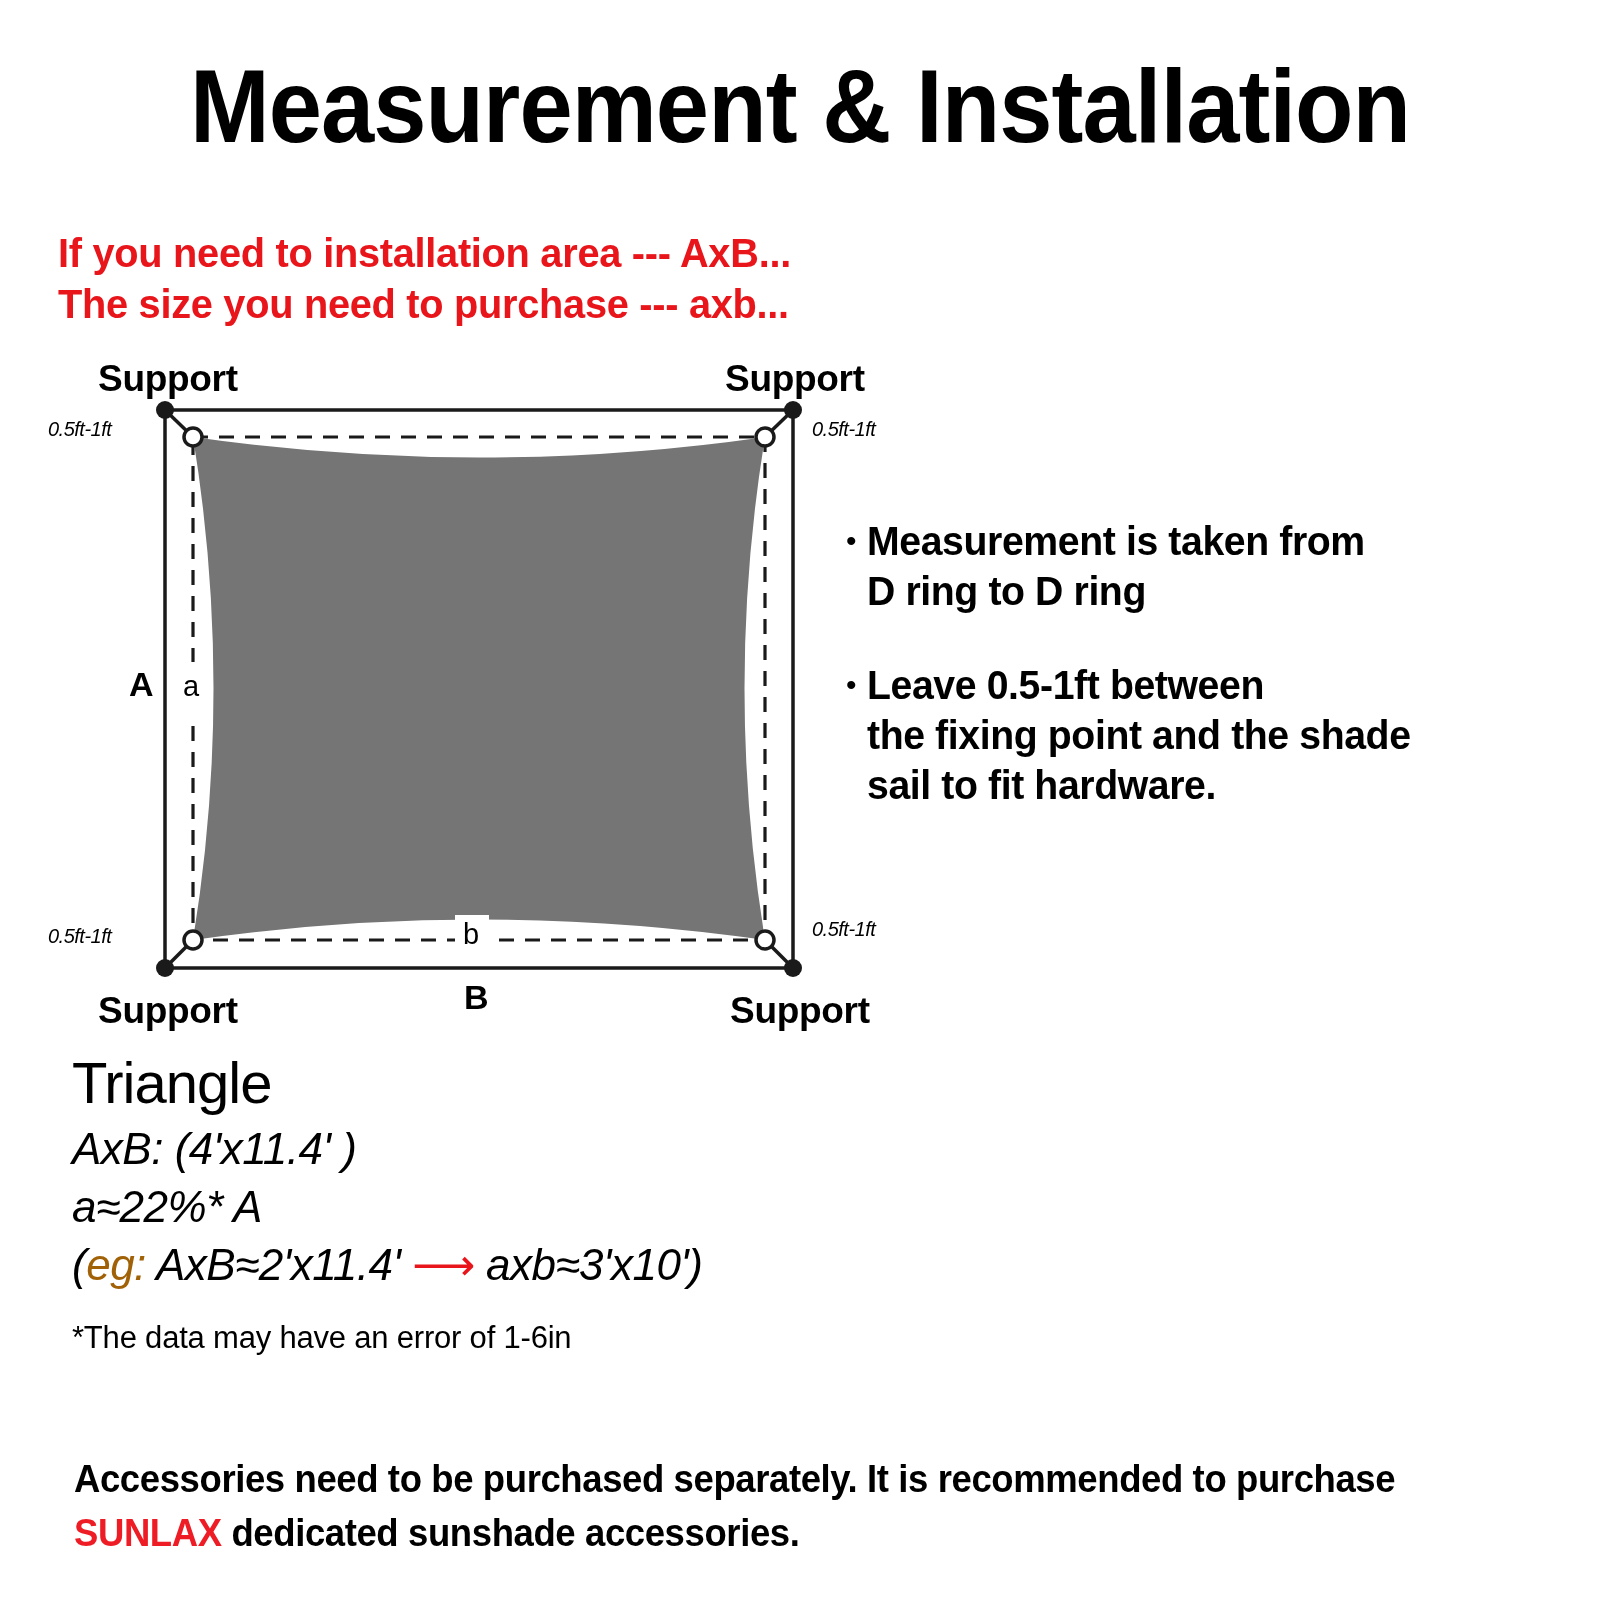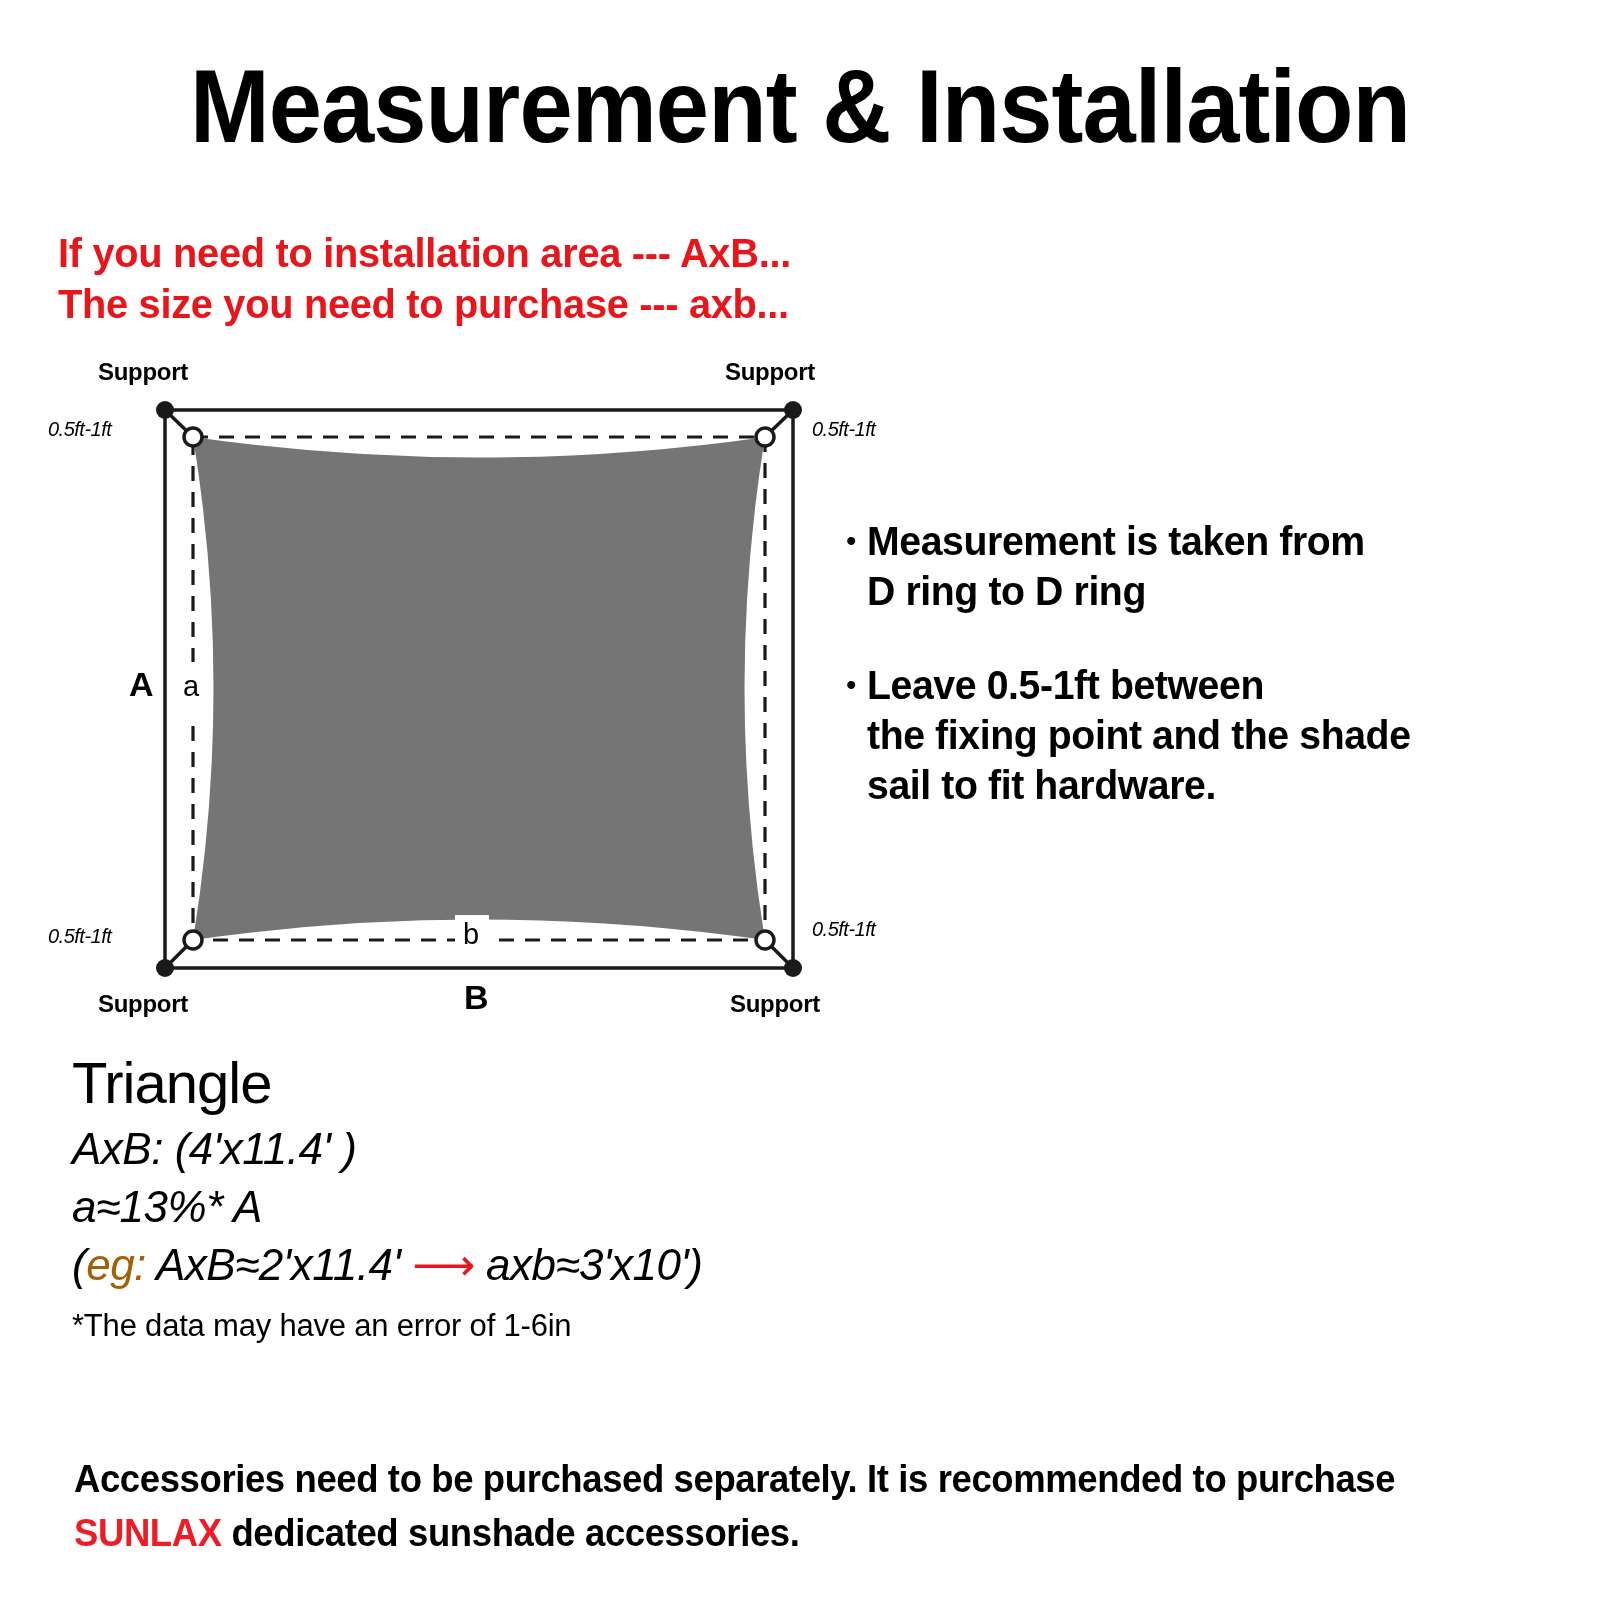--- a/index.html
+++ b/index.html
@@ -66,21 +66,21 @@
   }
   .diagram svg { display: block; }
 
   .diagram-label {
     position: absolute;
     white-space: nowrap;
     font-size: 30px;
   }
   .lbl-support {
     font-weight: bold;
-    font-size: 24px;
+    font-size: 37px;
     letter-spacing: -0.3px;
   }
   .lbl-ft {
     font-size: 20px;
     letter-spacing: -0.5px;
     font-style: italic;
   }
   .lbl-big {
     font-weight: bold;
     font-size: 34px;
@@ -144,21 +144,21 @@
   }
   .arrow-red {
     color: #e8151b;
     font-style: normal;
     letter-spacing: -1px;
   }
   .spec-note {
     font-style: normal;
     font-size: 31px;
     line-height: 48px;
-    margin-top: 8px;
+    margin-top: 20px;
     letter-spacing: -0.2px;
     white-space: nowrap;
   }
 
   
   .footer {
     position: absolute;
     left: 74px;
     top: 1452px;
     width: 1500px;
@@ -248,21 +248,21 @@
         <span>Leave 0.5-1ft between</span><br>
         <span>the fixing point and the shade</span><br>
         <span>sail to fit hardware.</span>
       </span>
     </div>
   </div>
 
   <div class="spec">
     <div class="spec-title">Triangle</div>
     <div class="spec-line">AxB: (4'x11.4' )</div>
-    <div class="spec-line">a≈13%* A</div>
+    <div class="spec-line">a≈22%* A</div>
     <div class="spec-line"><span>(</span><span class="spec-eg-red">eg:</span><span> AxB≈2'x11.4' </span><span class="arrow-red">⟶</span><span> axb≈3'x10')</span></div>
     <div class="spec-note">*The data may have an error of 1-6in</div>
   </div>
 
   <div class="footer">
     <div>Accessories need to be purchased separately. It is recommended to purchase</div>
     <div><span class="brand-red">SUNLAX</span><span> dedicated sunshade accessories.</span></div>
   </div>
 
 </div>

